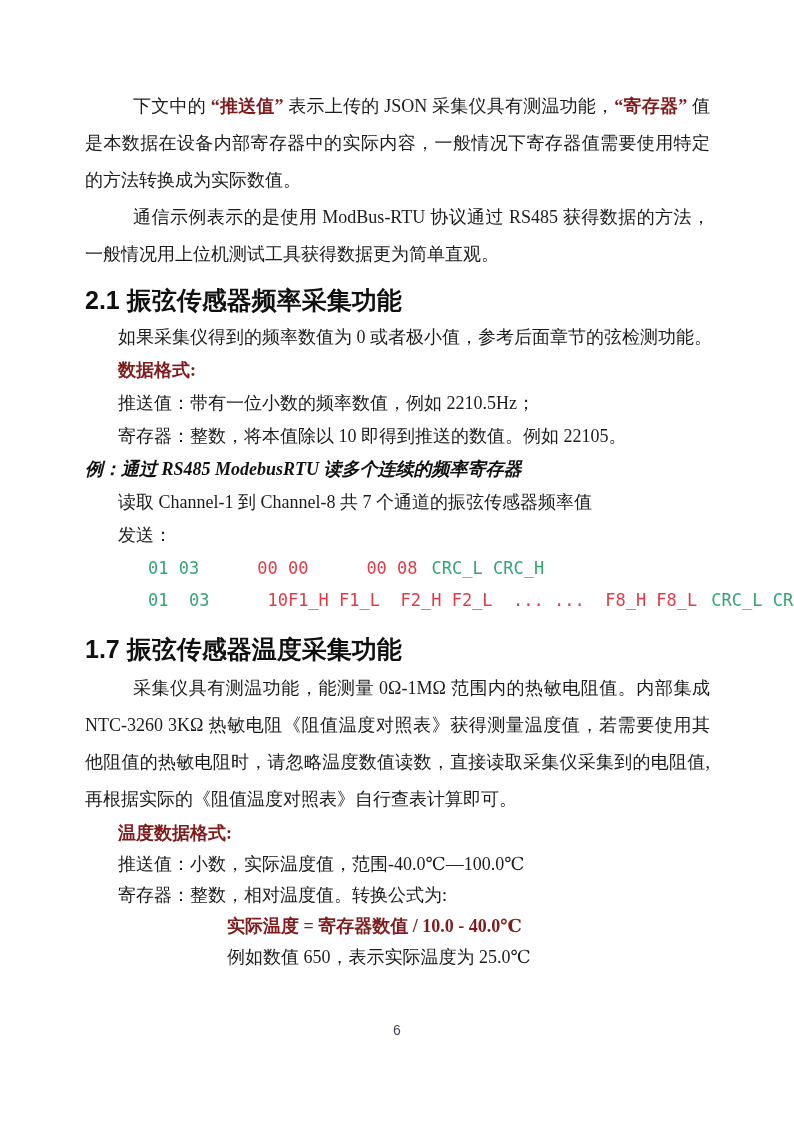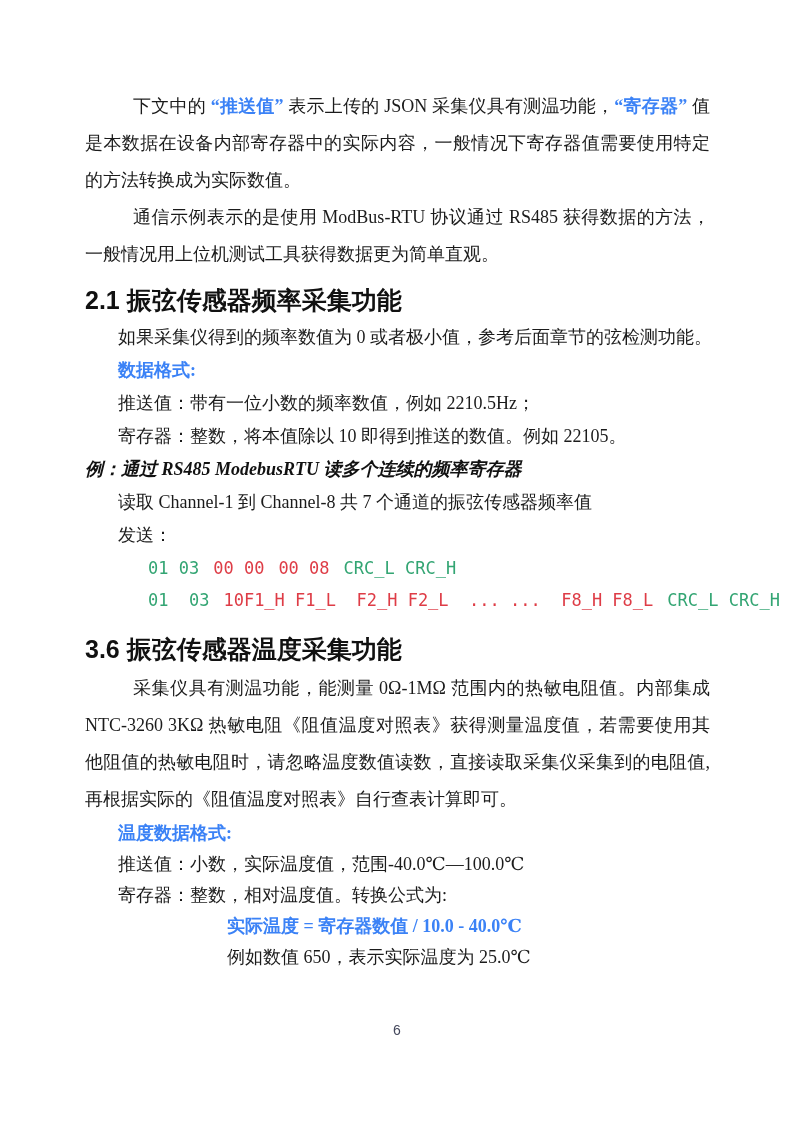--- a/index.html
+++ b/index.html
@@ -18,29 +18,29 @@
     font-size:25px;font-weight:bold;color:#111;
     margin:12px 0 6px 0;line-height:30px;
     font-family:"Liberation Sans","DejaVu Sans",sans-serif;
   }
   .sec-heading.second{margin-top:18px;}
   .line{
     font-size:18px;line-height:33px;white-space:nowrap;
   }
   .ind1{margin-left:33px;}
   .ind-deep{margin-left:142px;}
-  .blue{color:#3b82f6;font-weight:bold;}
+  .blue{color:#7f1d1d;font-weight:bold;}
   .bold-black{font-weight:bold;color:#111;font-style:italic;}
   .frame{
     font-family:"DejaVu Sans Mono","Liberation Mono",monospace;
     font-size:17px;line-height:32px;margin-left:63px;white-space:pre;
   }
   .frame span{margin-right:14px;}
   .green{color:#33a573;}
-  .red{color:#de3c46;}
+  .red{color:#de3c46;margin-left:44px;}
   .tight{line-height:31px;}
   .footer{
     position:absolute;top:1022px;left:0;width:100%;text-align:center;
     font-size:14px;color:#44485c;
     font-family:"Liberation Sans","DejaVu Sans",sans-serif;
   }
 </style>
 </head>
 <body>
 
@@ -61,21 +61,21 @@
   <div class="line ind1">寄存器：整数，将本值除以 10 即得到推送的数值。例如 22105。</div>
   <div class="line bold-black">例：通过 RS485 ModebusRTU 读多个连续的频率寄存器</div>
   <div class="line ind1">读取 Channel-1 到 Channel-8 共 7 个通道的振弦传感器频率值</div>
   <div class="line ind1">发送：</div>
 
   <div class="frame"><span class="green">01 03</span><span class="red">00 00</span><span class="red">00 08</span><span class="green">CRC_L CRC_H</span></div>
 
 
   <div class="frame"><span class="green">01  03</span><span class="red">10F1_H F1_L  F2_H F2_L  ... ...  F8_H F8_L</span><span class="green">CRC_L CRC_H</span></div>
 
-  <h2 class="sec-heading second">3.6 振弦传感器温度采集功能</h2>
+  <h2 class="sec-heading second">1.7 振弦传感器温度采集功能</h2>
 
   <p class="body-par indent-first">采集仪具有测温功能，能测量 0Ω-1MΩ 范围内的热敏电阻值。内部集成 NTC-3260 3KΩ 热敏电阻《阻值温度对照表》获得测量温度值，若需要使用其他阻值的热敏电阻时，请忽略温度数值读数，直接读取采集仪采集到的电阻值,再根据实际的《阻值温度对照表》自行查表计算即可。</p>
 
   <div class="line ind1 blue tight">温度数据格式:</div>
   <div class="line ind1 tight">推送值：小数，实际温度值，范围-40.0℃—100.0℃</div>
   <div class="line ind1 tight">寄存器：整数，相对温度值。转换公式为:</div>
   <div class="line ind-deep blue tight">实际温度 = 寄存器数值 / 10.0 - 40.0℃</div>
   <div class="line ind-deep tight">例如数值 650，表示实际温度为 25.0℃</div>
 
 </div>

